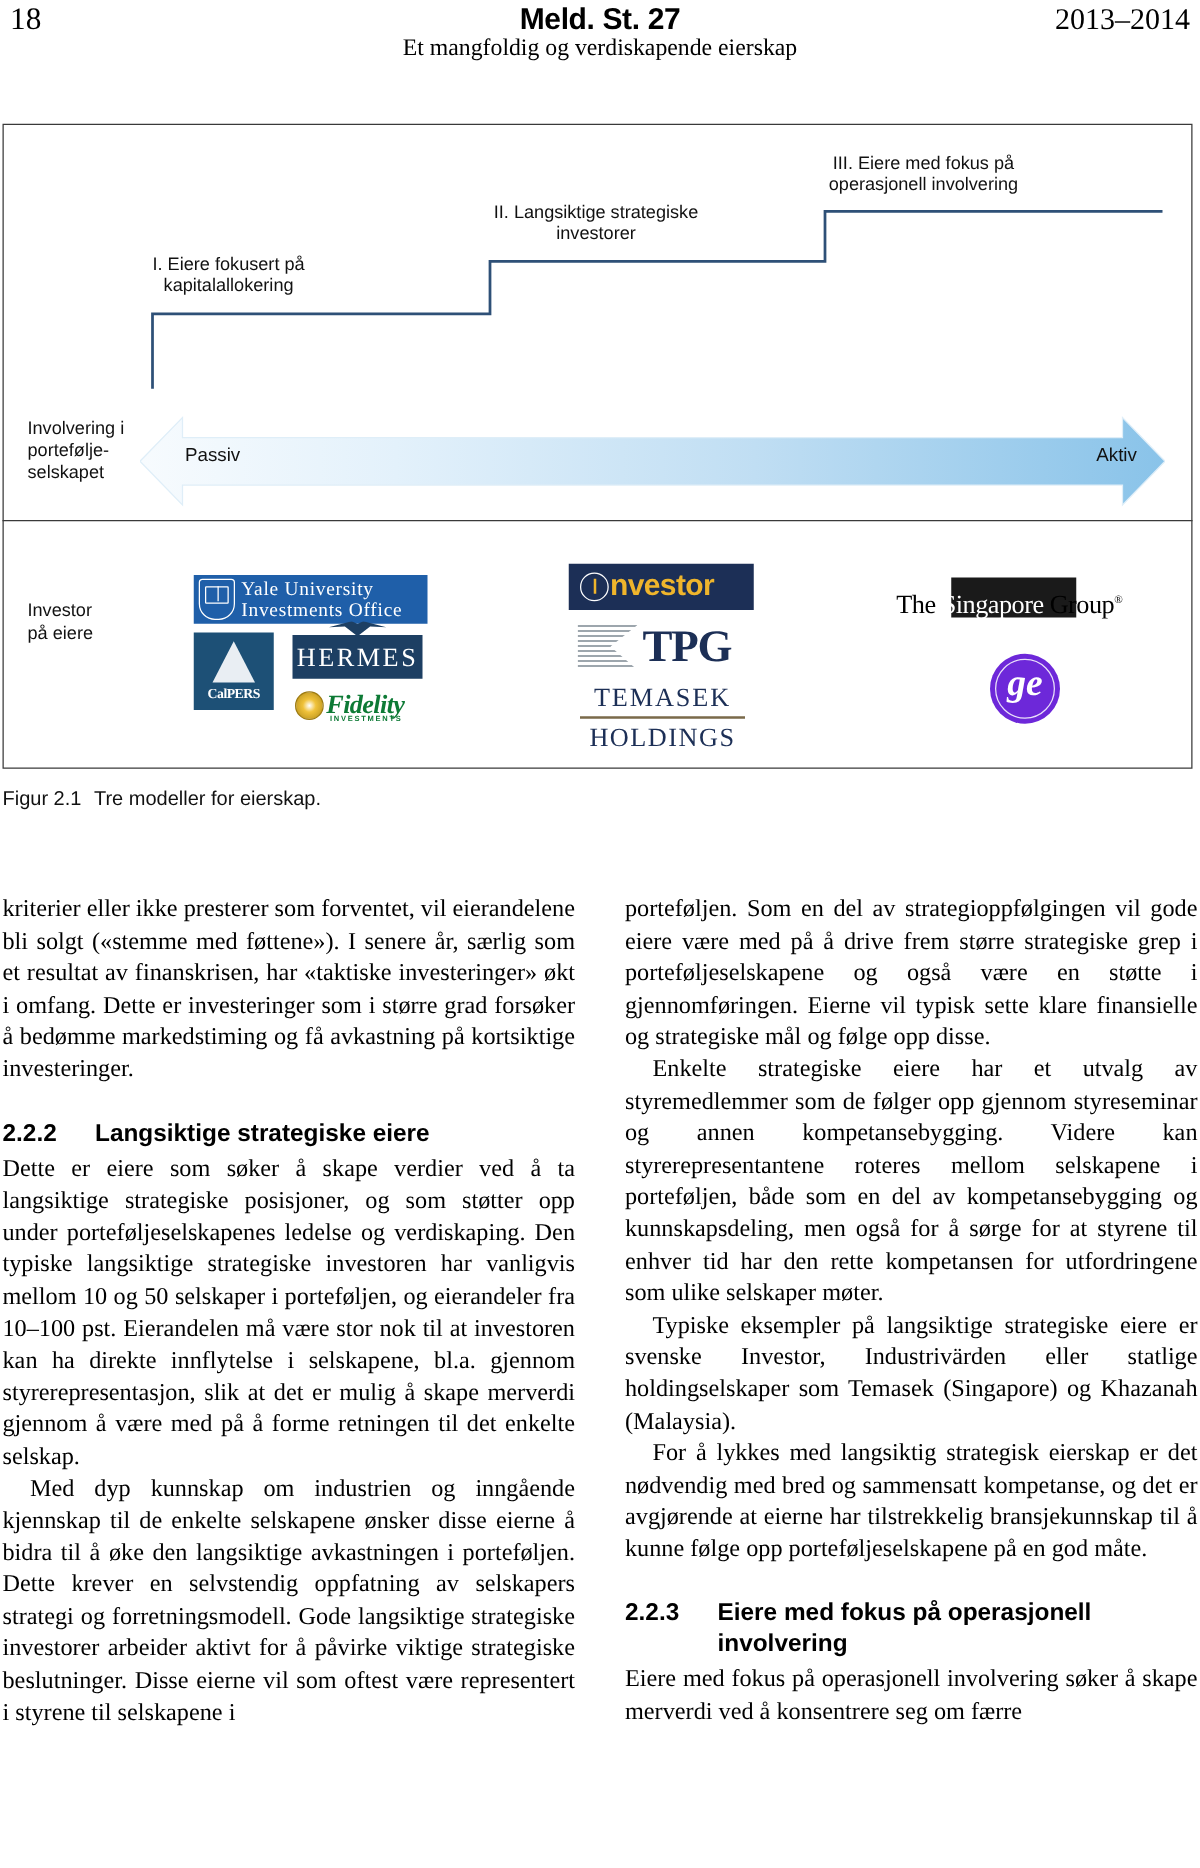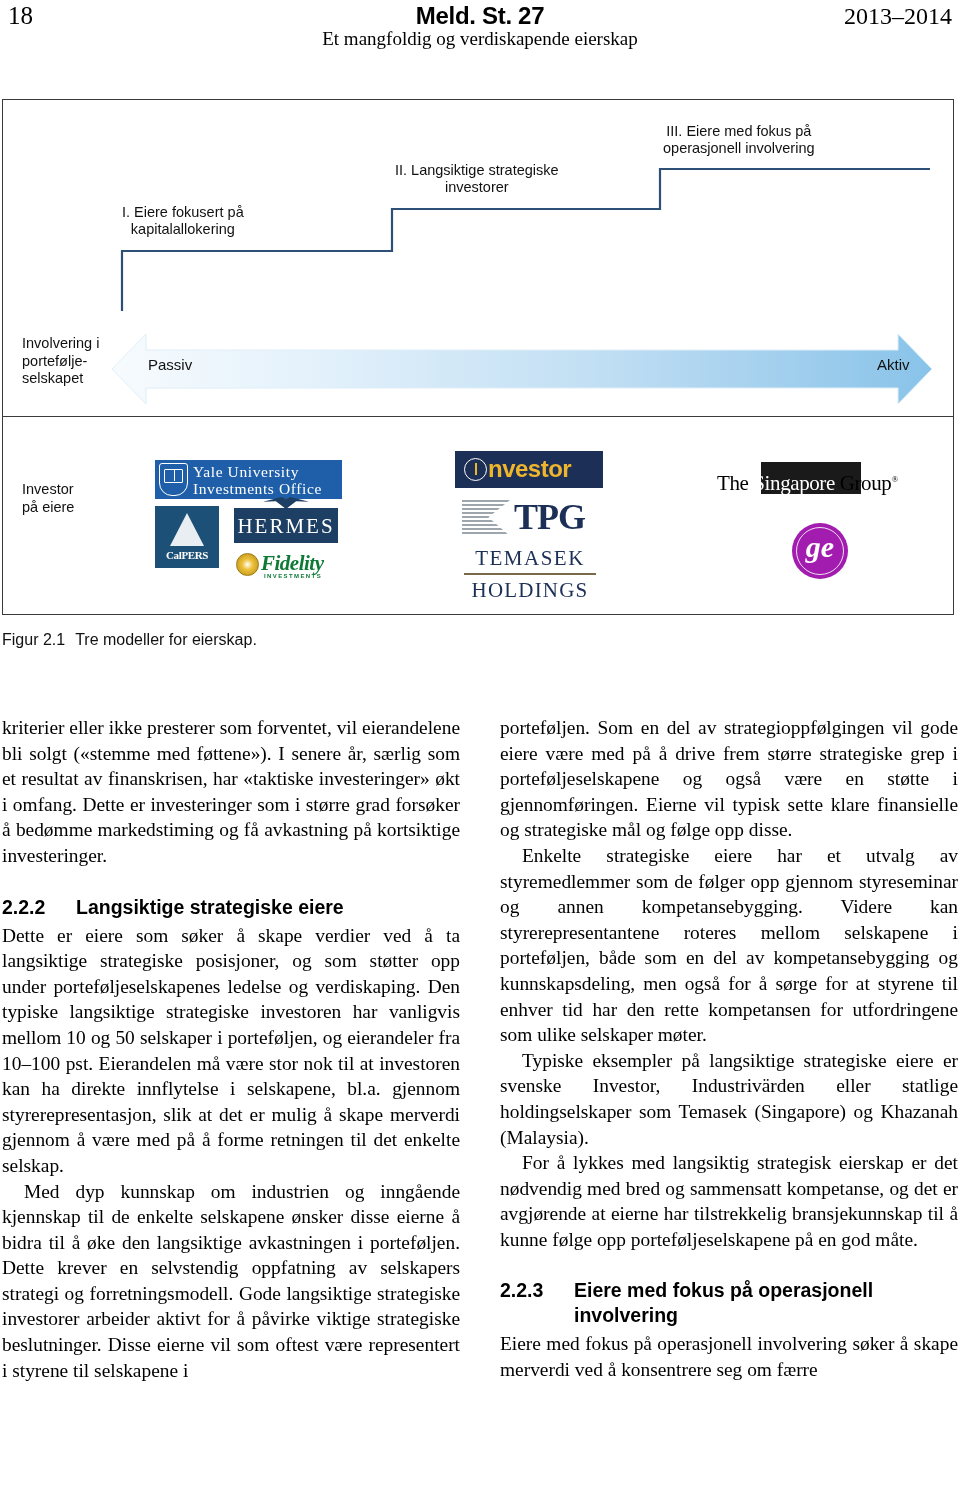--- a/index.html
+++ b/index.html
@@ -323,21 +323,21 @@
     letter-spacing: -0.4px;
     color: #000;
   }
   .blackstone .btxt .mid { color: #ffffff; }
   .blackstone .btxt .reg { font-size: 9px; vertical-align: super; }
 
   
   .ge {
     left: 790px; top: 105px; width: 56px; height: 56px;
     border-radius: 50%;
-    background: #a21caf;
+    background: #6d28d9;
     color: #fff;
   }
   .ge .getxt {
     position: absolute; left: 0; top: 7px; width: 100%;
     text-align: center;
     font-family: "Liberation Serif", serif;
     font-style: italic;
     font-weight: bold;
     font-size: 30px;
     color: #ffffff;

